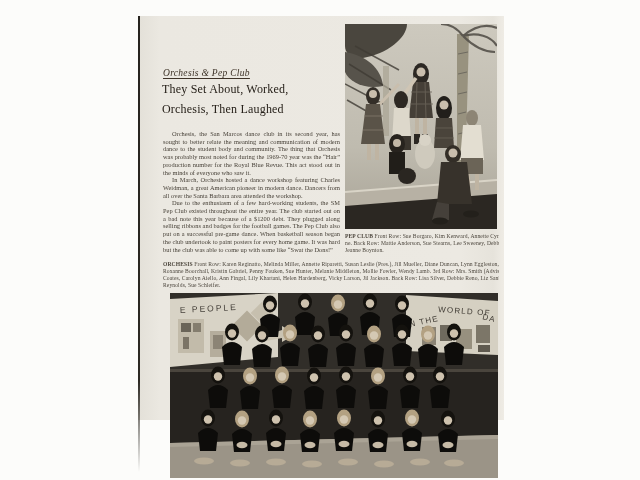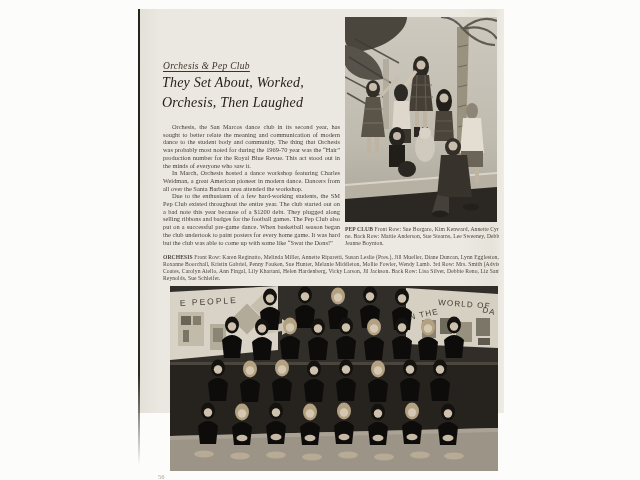--- a/index.html
+++ b/index.html
@@ -1,29 +1,29 @@
 <!DOCTYPE html>
 <html><head>
 <meta charset="utf-8">
 <style>
   * { margin:0; padding:0; box-sizing:border-box; }
   html,body { width:640px; height:480px; background:#fbfbf9; font-family:"Liberation Serif", serif; }
   .canvas { position:relative; width:640px; height:480px; background:#fcfcfa; overflow:hidden; }
   .page {
-    position:absolute; left:138px; top:9px; width:366px; height:404px;
+    position:absolute; left:138px; top:16px; width:366px; height:404px;
     background:linear-gradient(90deg,#e3e0d8 0%,#ebe8e1 6%,#ece9e2 88%,#e6e3db 97%,#efece5 100%);
   }
   .page-edge { position:absolute; left:0; top:0; width:2px; height:456px;
     background:linear-gradient(180deg,#26231e 0%,#2c2923 80%,rgba(44,41,35,0) 100%); }
   .section-label {
     position:absolute; left:25px; top:52px; font-style:italic; font-size:9.5px;
     color:#3e3328; letter-spacing:.3px; text-decoration:underline; text-underline-offset:2px;
   }
-  .headline { position:absolute; left:24px; top:64px; font-size:14px; line-height:19.5px;
-    color:#262019; letter-spacing:.2px;font-style:italic; }
+  .headline { position:absolute; left:24px; top:64px; font-size:12px; line-height:19.5px;
+    color:#262019; letter-spacing:.2px; }
   .body-col { position:absolute; left:25px; top:114px; width:177px; font-size:6.4px;
     line-height:7.7px; text-align:justify; color:#49433a; }
   .body-col p { text-indent:9px; }
   .photo { position:absolute; overflow:hidden; }
   .photo-pep { left:207px; top:8px; width:152px; height:205px; }
   .photo-orch { left:32px; top:277px; width:328px; height:185px; }
   .caption { position:absolute; font-size:5.6px; line-height:6.9px; color:#4c463d; letter-spacing:.1px; }
   .caption-pep { left:207px; top:217px; width:154px; }
   .caption-orch { left:25px; top:245px; width:336px; }
   .cap-line { white-space:nowrap; overflow:hidden; }

